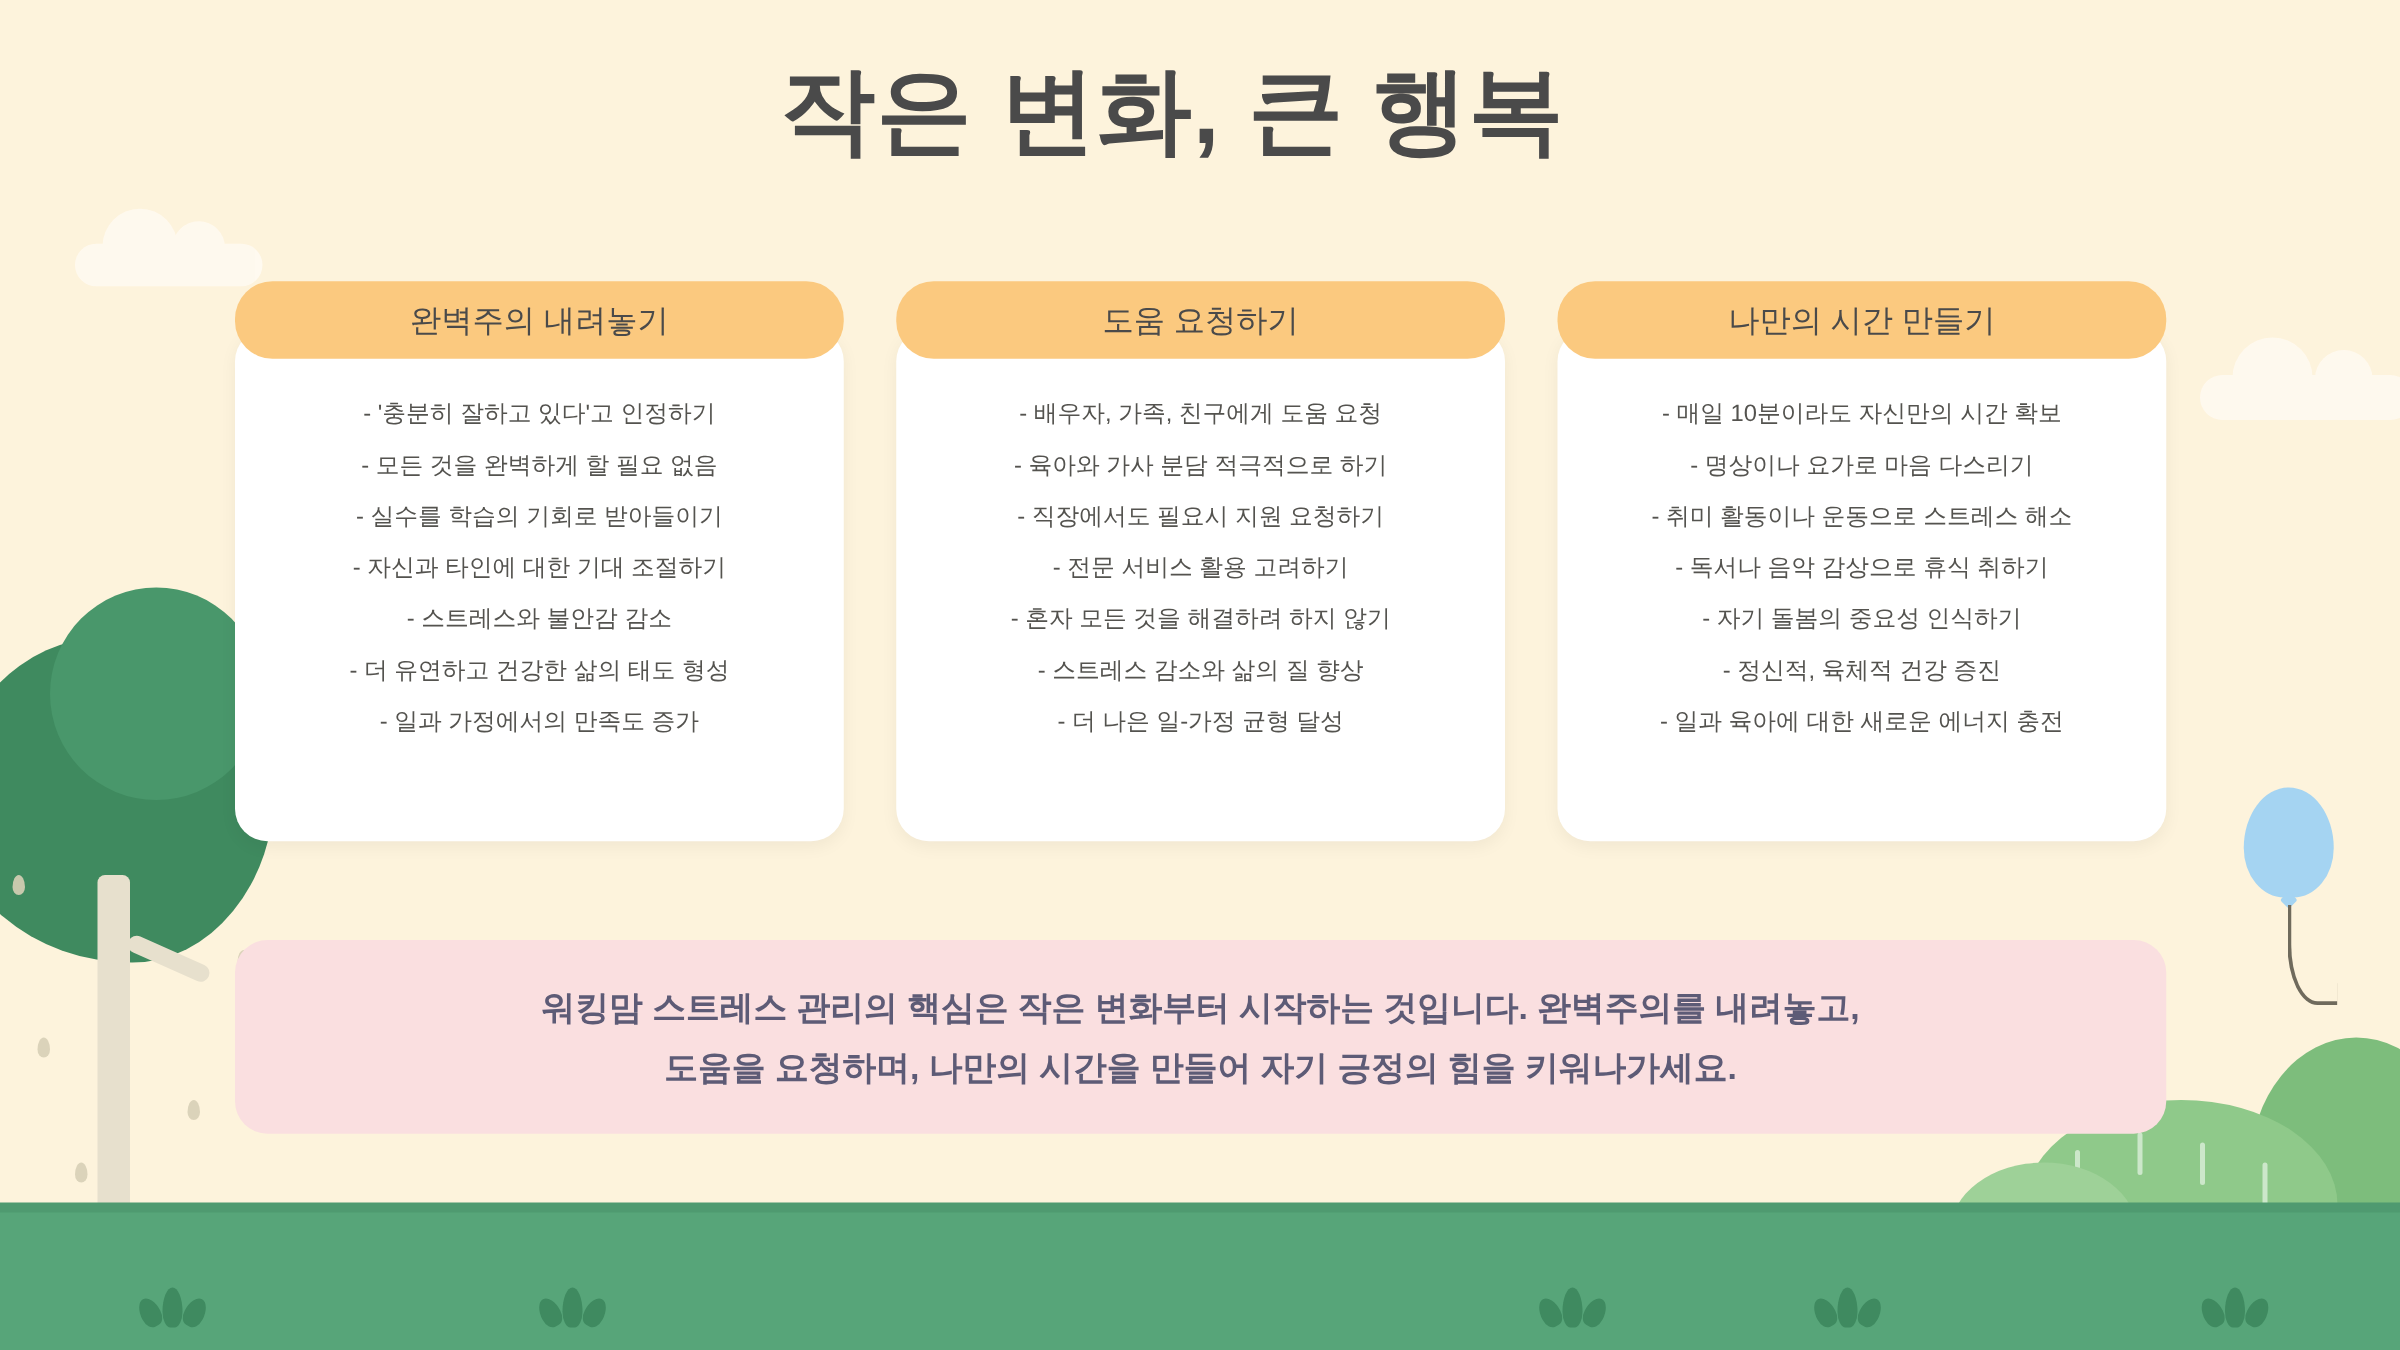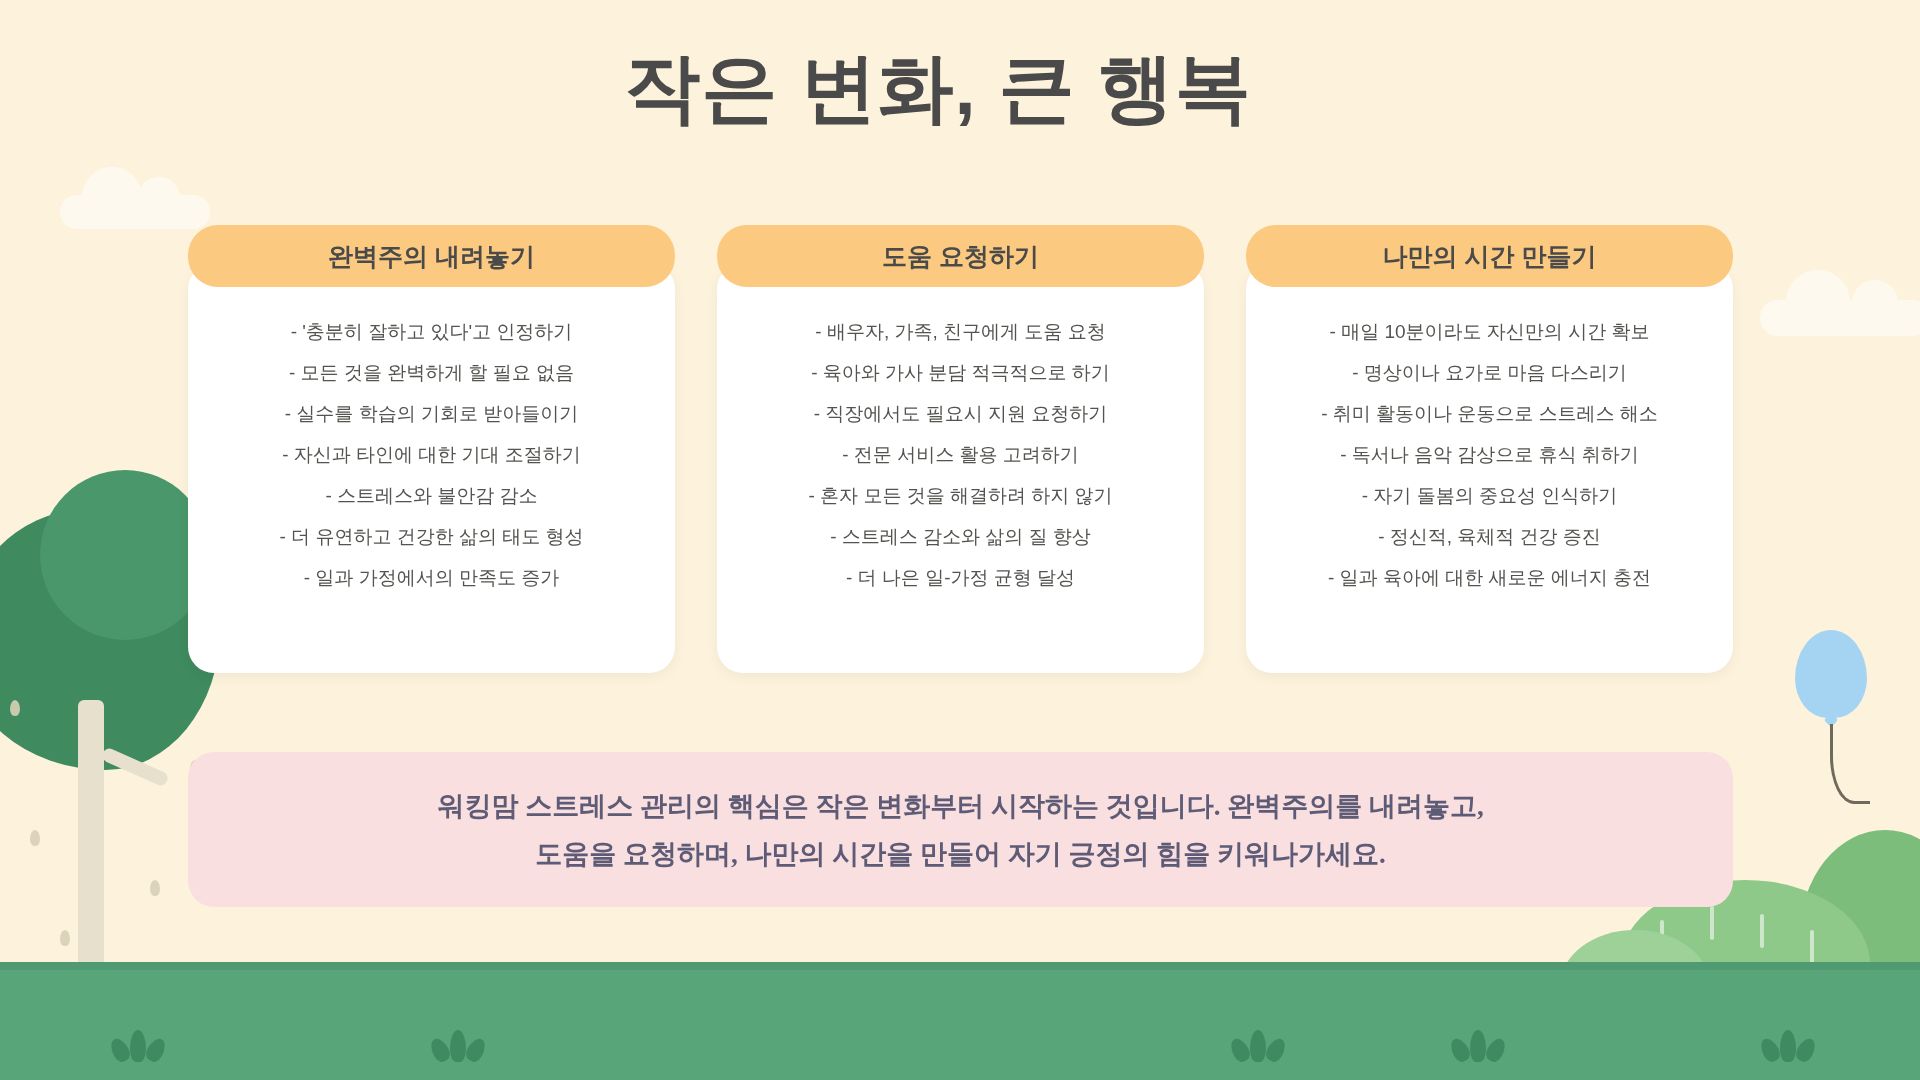--- a/index.html
+++ b/index.html
@@ -180,21 +180,21 @@
     position: relative;
   }
   .card-header {
     height: 62px;
     border-radius: 30px;
     background: #fbc97f;
     display: flex;
     align-items: center;
     justify-content: center;
     font-size: 25px;
-    font-weight: bold;
+    font-weight: normal;
     color: #4a4a4a;
     position: relative;
     z-index: 2;
   }
   .card-body {
     margin-top: -24px;
     padding: 48px 20px 30px;
     background: #ffffff;
     border-radius: 26px;
     box-shadow: 0 4px 14px rgba(0,0,0,.05);
@@ -215,21 +215,20 @@
     left: 188px; top: 752px;
     width: 1545px;
     min-height: 155px;
     background: #fadfe0;
     border-radius: 26px;
     display: flex;
     flex-direction: column;
     align-items: center;
     justify-content: center;
     padding: 22px 40px;
-    font-family: Liberation Serif, serif;
   }
   .note p {
     font-size: 27px;
     font-weight: bold;
     line-height: 48px;
     color: #5d5b76;
     text-align: center;
   }
 </style>
 </head>

